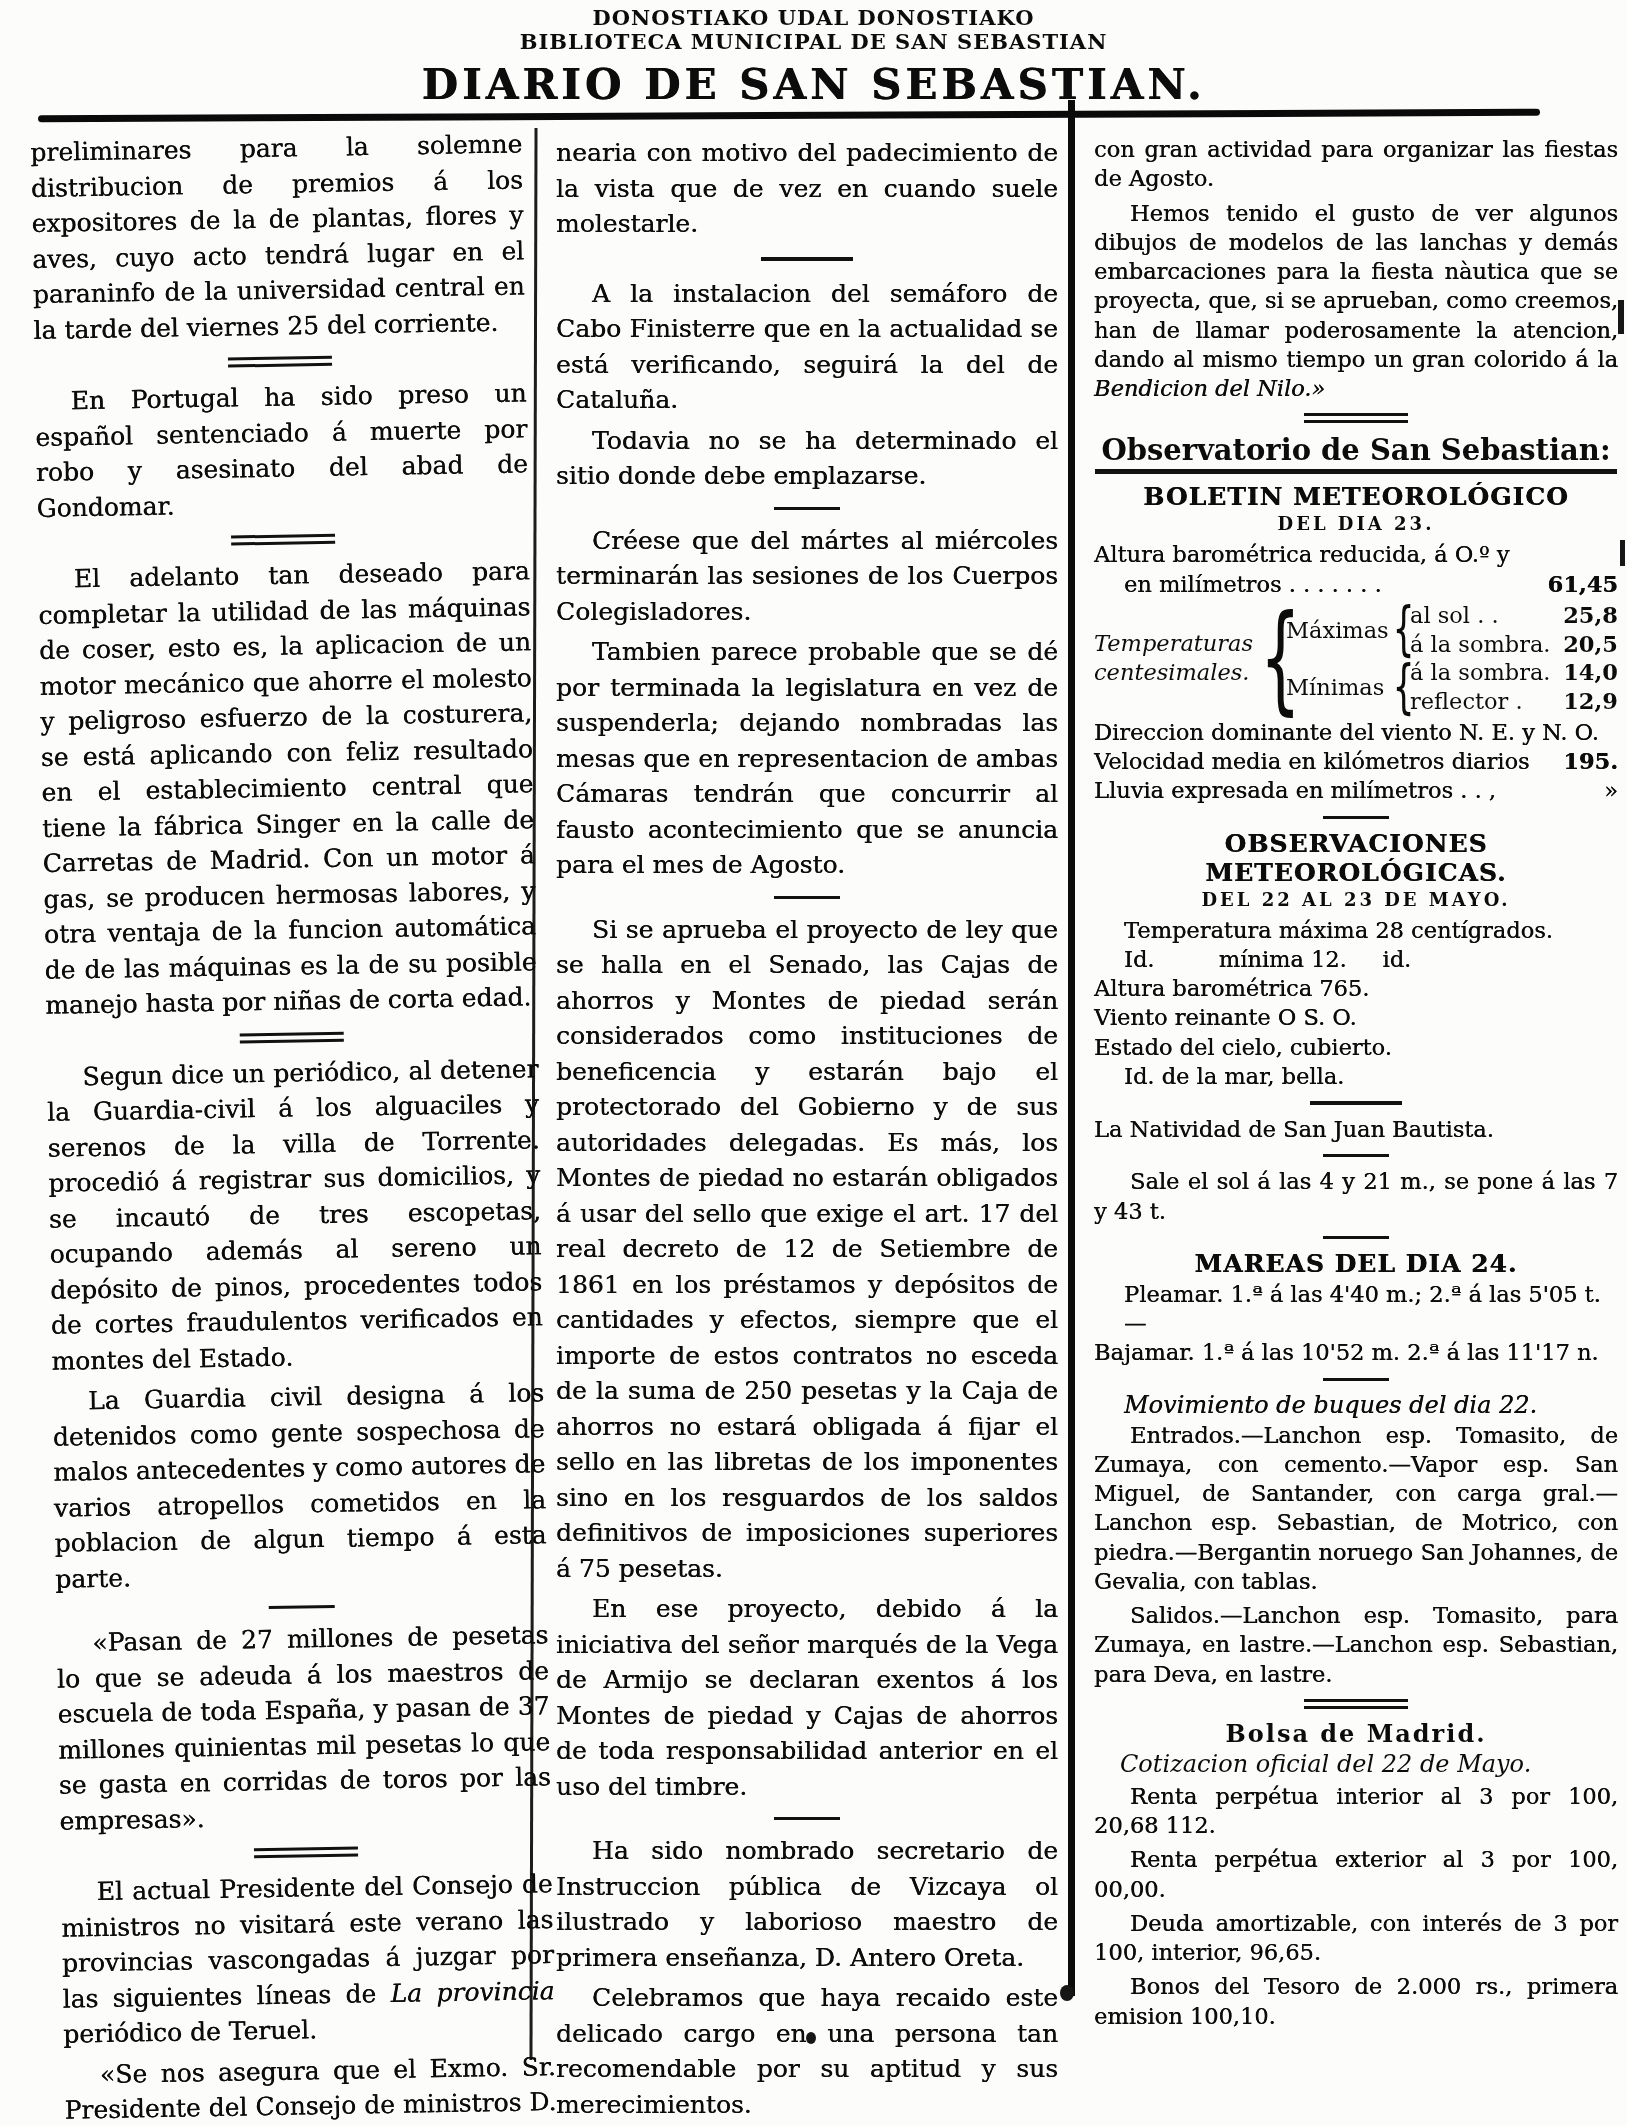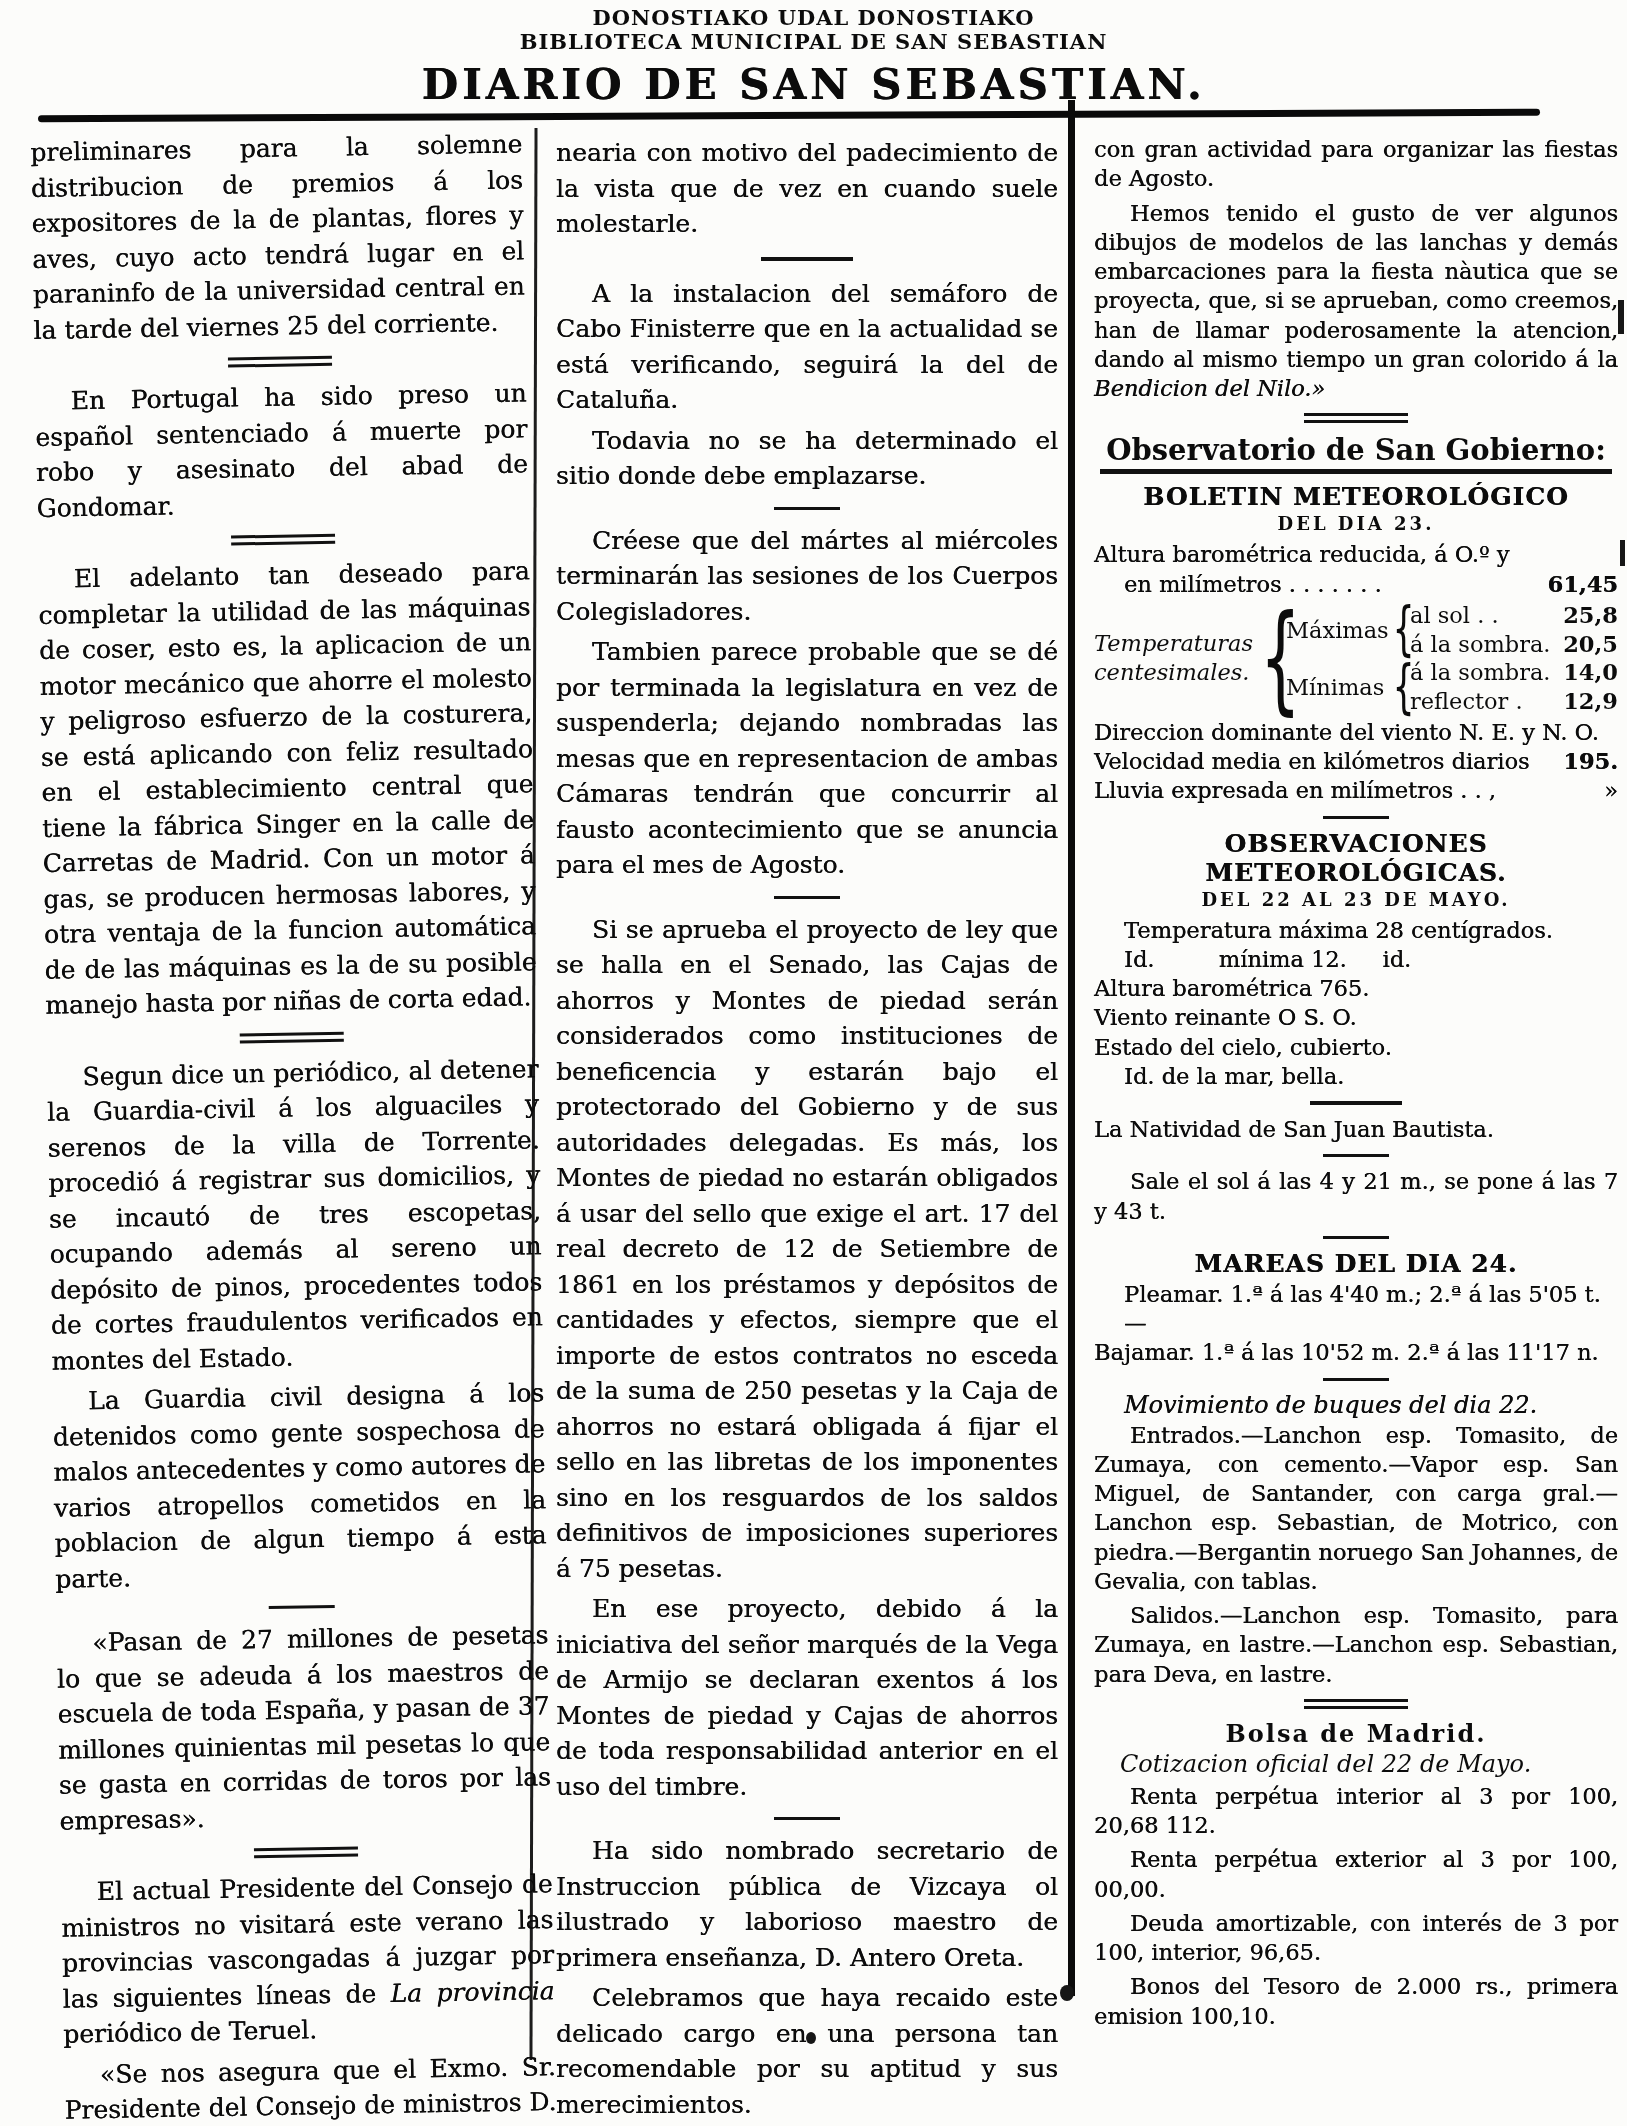--- a/index.html
+++ b/index.html
@@ -105,21 +105,21 @@
   <p>Ha sido nombrado secretario de Instruccion pública de Vizcaya ol ilustrado y laborioso maestro de primera enseñanza, D. Antero Oreta.</p>
   <p>Celebramos que haya recaido este delicado cargo en una persona tan recomendable por su aptitud y sus merecimientos.</p>
 
 </div>
 
 <div class="col col-3">
   <p class="cont">con gran actividad para organizar las fiestas de Agosto.</p>
   <p><span>Hemos tenido el gusto de ver algunos dibujos de modelos de las lanchas y demás embarcaciones para la fiesta nàutica que se proyecta, que, si se aprueban, como creemos, han de llamar poderosamente la atencion, dando al mismo tiempo un gran colorido á la </span><span class="it">Bendicion del Nilo.»</span></p>
   <div class="sep-dbl"></div>
 
-  <div class="obs-heading"><span>Observatorio de San Gobierno:</span></div>
+  <div class="obs-heading"><span>Observatorio de San Sebastian:</span></div>
   <div class="c3-title">BOLETIN METEOROLÓGICO</div>
   <div class="c3-sub">DEL DIA 23.</div>
 
   <div class="c3-line">Altura barométrica reducida, á O.º y</div>
   <div class="c3-line kv ind">
     <span>en milímetros . . . . . . .</span>
     <span class="v">61,45</span>
   </div>
 
   <div class="temp-block">

